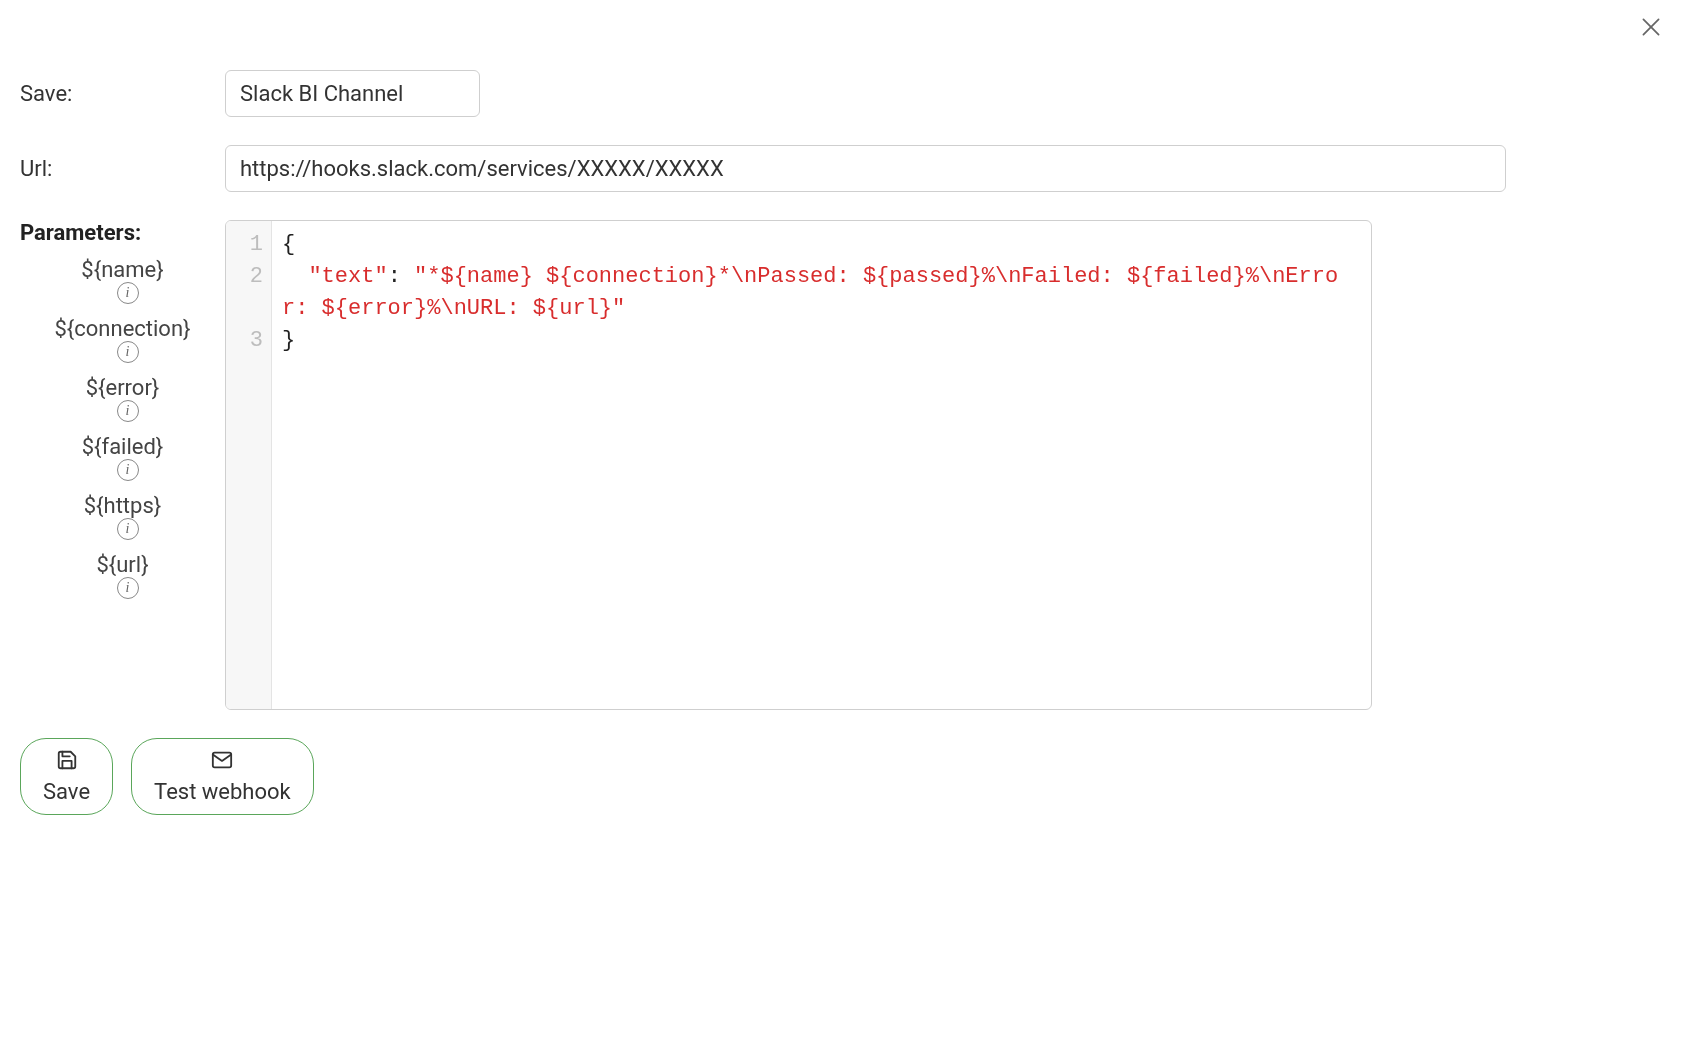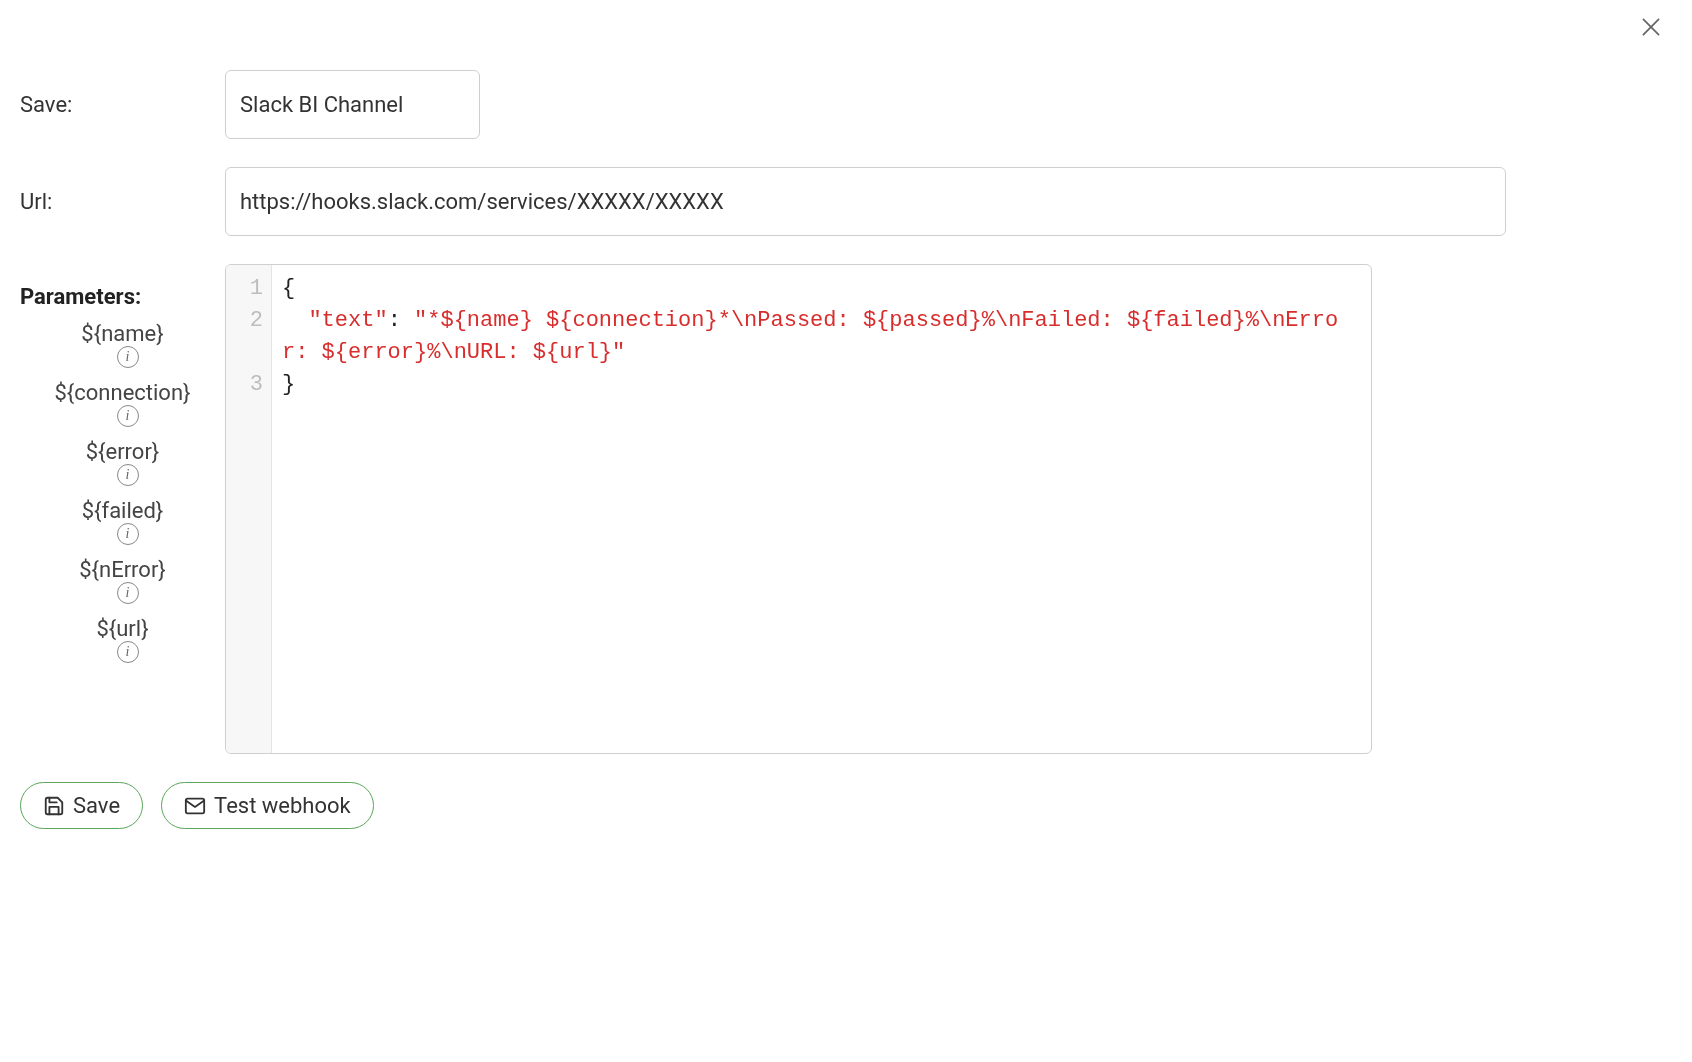--- a/index.html
+++ b/index.html
@@ -41,21 +41,21 @@
       width: 205px;
       flex-shrink: 0;
       color: #333;
     }
     .input-col {
       flex: 1;
     }
     input[type="text"] {
       font-family: inherit;
       font-size: 22px;
-      padding: 21px 14px;
+      padding: 10px 14px;
       border: 1px solid #cfcfcf;
       border-radius: 6px;
       color: #333;
       background: #fff;
     }
     .name-input {
       width: 255px;
     }
     .url-input {
       width: 1281px;
@@ -80,21 +80,20 @@
     }
 
     .params-row {
       display: flex;
       align-items: flex-start;
       margin-bottom: 28px;
     }
     .params-label-col {
       width: 205px;
       flex-shrink: 0;
-      margin-top: 20px;
     }
     .params-title {
       font-weight: 700;
       color: #222;
       margin-bottom: 12px;
     }
     .param-item {
       display: flex;
       align-items: center;
       color: #444;
@@ -164,20 +163,21 @@
       align-items: center;
       gap: 8px;
       padding: 10px 22px;
       border: 1px solid #5aa65a;
       border-radius: 26px;
       background: #ffffff;
       color: #333;
       font-size: 22px;
       cursor: pointer;
       font-family: inherit;
+      flex-direction: column;
     }
     .btn-icon {
       width: 22px;
       height: 22px;
       flex-shrink: 0;
       color: #333;
     }
     .btn-icon svg {
       width: 100%;
       height: 100%;
@@ -225,21 +225,21 @@
       </div>
       <div class="param-item">
         <span>${error}</span>
         <span class="info-icon">i</span>
       </div>
       <div class="param-item">
         <span>${failed}</span>
         <span class="info-icon">i</span>
       </div>
       <div class="param-item">
-        <span>${nError}</span>
+        <span>${https}</span>
         <span class="info-icon">i</span>
       </div>
       <div class="param-item">
         <span>${url}</span>
         <span class="info-icon">i</span>
       </div>
     </div>
 
     <div class="code-editor">
       <div class="gutter">

